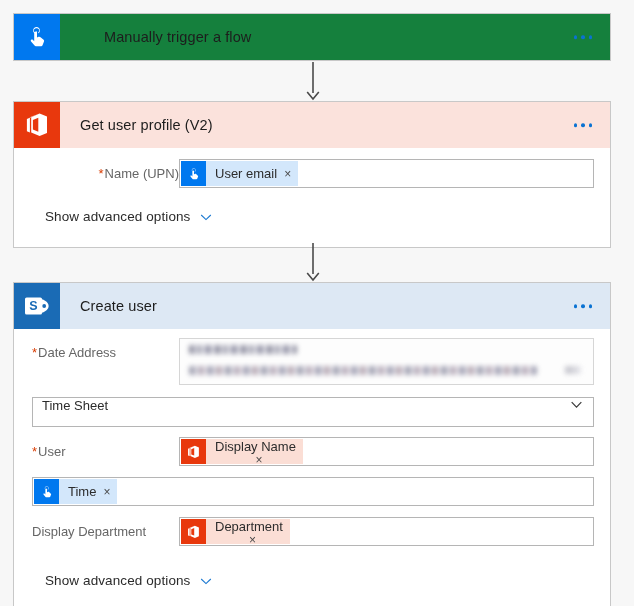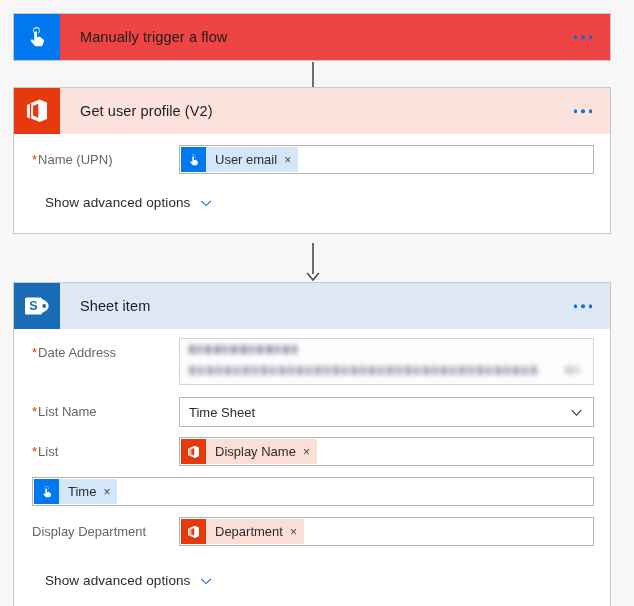--- a/index.html
+++ b/index.html
@@ -30,21 +30,21 @@
     background: #ffffff;
   }
 
   .card-header {
     position: relative;
     height: 46px;
     display: flex;
     align-items: center;
     box-sizing: border-box;
   }
-  .card-header.blue  { background: #ef4444; }
+  .card-header.blue  { background: #15803d; gap: 24px; }
   .card-header.peach { background: #fbe2dc; }
   .card-header.sp    { background: #dde8f4; }
 
   .card-icon {
     width: 46px;
     height: 46px;
     flex: 0 0 46px;
     display: flex;
     align-items: center;
     justify-content: center;
@@ -135,36 +135,36 @@
   .chip-body {
     display: flex;
     align-items: center;
     height: 25px;
     padding: 0 7px 0 9px;
     font-size: 13px;
     color: #2c2c2c;
     white-space: nowrap;
   }
   .chip-body.blue   { background: #d3e7fb; }
-  .chip-body.office { background: #fbded5; }
+  .chip-body.office { background: #fbded5; flex-direction: column; }
 
   .chip-x {
     margin-left: 7px;
     font-size: 12px;
     color: #4a4a4a;
     line-height: 1;
     cursor: pointer;
   }
 
   
   .dropdown {
     border: 1px solid #b5b5b5;
     height: 30px;
     display: flex;
-    align-items: center;
+    align-items: flex-start;
     justify-content: space-between;
     padding: 0 10px 0 9px;
     font-size: 13px;
     color: #2b2b2b;
     background: #fff;
     box-sizing: border-box;
     cursor: pointer;
   }
 
   .chev {
@@ -251,21 +251,21 @@
     </div>
   </div>
 
   <div class="connector" style="top:62px;">
     <svg width="16" height="40" viewBox="0 0 16 40">
       <line x1="8" y1="0" x2="8" y2="31" stroke="#4a4a4a" stroke-width="1.6"></line>
       <path d="M2.2 30 L8 37 L13.8 30" fill="none" stroke="#4a4a4a" stroke-width="1.6"></path>
     </svg>
   </div>
 
-  <div class="card" id="card-2" style="top:87px;">
+  <div class="card" id="card-2" style="top:101px;text-align:right;">
     <div class="card-header peach">
       <span class="card-icon office">
         <svg width="24" height="26" viewBox="0 0 24 26" aria-hidden="true">
           <path fill="#ffffff" d="M14.6 1.6 4.9 5.3v15.1l-3-1.1V6.9l12.7-5.3z"></path>
           <path fill="#ffffff" d="M14.6 1.6 22 4.6v16.4l-7.4 3-8.4-3.4V5.2l8.4-3.6zm-1.3 4.1-5.4 2.3v9.6l5.4 2.1V5.7z"></path>
         </svg>
       </span>
       <span class="card-title">Get user profile (V2)</span>
       <span class="ellipsis-menu">
         <i></i>
@@ -324,21 +324,21 @@
   <div class="card" id="card-3" style="top:282px;">
     <div class="card-header sp">
       <span class="card-icon sp">
         <svg width="28" height="24" viewBox="0 0 28 24" aria-hidden="true">
           <rect x="2" y="3.5" width="17" height="17" rx="1.6" fill="#ffffff"></rect>
           <text x="10.3" y="16" font-family="Liberation Sans, sans-serif" font-size="12.5" font-weight="bold" fill="#1a6bb5" text-anchor="middle">S</text>
           <path d="M19 5.2 C23 6.6 25.6 9 25.6 12 C25.6 15 23 17.4 19 18.8 Z" fill="#ffffff"></path>
           <circle cx="21.2" cy="12" r="1.9" fill="#1a6bb5"></circle>
         </svg>
       </span>
-      <span class="card-title">Sheet item</span>
+      <span class="card-title">Create user</span>
       <span class="ellipsis-menu">
         <i></i>
         <i></i>
         <i></i>
       </span>
     </div>
 
     <div class="card-body">
       <div style="height:9px;"></div>
 
@@ -351,40 +351,37 @@
             <span class="blur-line bl1"></span>
             <span class="blur-line bl2"></span>
             <span class="blur-line bl3"></span>
           </div>
         </div>
       </div>
 
       <div style="height:12px;"></div>
 
       <div class="field-row">
-        <div class="field-label">
-          <span class="req-star">*</span><span>List Name</span>
-        </div>
         <div class="field-control">
           <div class="dropdown">
             <span>Time Sheet</span>
             <span class="chev">
               <svg width="13" height="13" viewBox="0 0 14 14">
                 <path d="M1.8 4.4 L7 9.8 L12.2 4.4" fill="none" stroke="#3a3a3a" stroke-width="1.3"></path>
               </svg>
             </span>
           </div>
         </div>
       </div>
 
       <div style="height:6px;"></div>
 
       <div class="field-row">
         <div class="field-label">
-          <span class="req-star">*</span><span>List</span>
+          <span class="req-star">*</span><span>User</span>
         </div>
         <div class="field-control">
           <div class="input-box">
             <span class="chip">
               <span class="chip-icon office">
                 <svg width="13" height="14" viewBox="0 0 24 26" aria-hidden="true">
                   <path fill="#ffffff" d="M14.6 1.6 4.9 5.3v15.1l-3-1.1V6.9l12.7-5.3z"></path>
                   <path fill="#ffffff" d="M14.6 1.6 22 4.6v16.4l-7.4 3-8.4-3.4V5.2l8.4-3.6zm-1.3 4.1-5.4 2.3v9.6l5.4 2.1V5.7z"></path>
                 </svg>
               </span>

